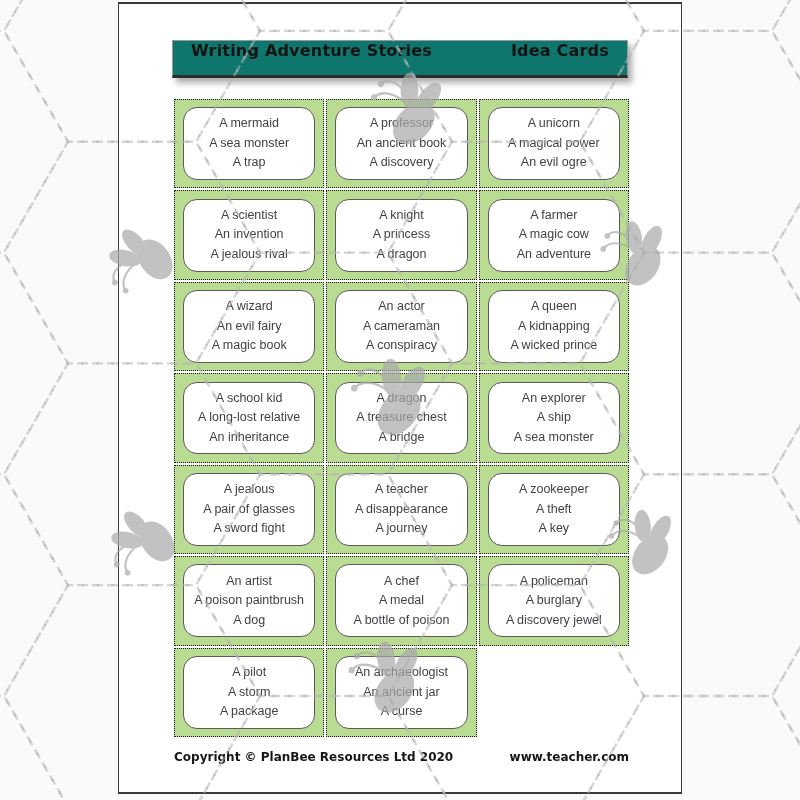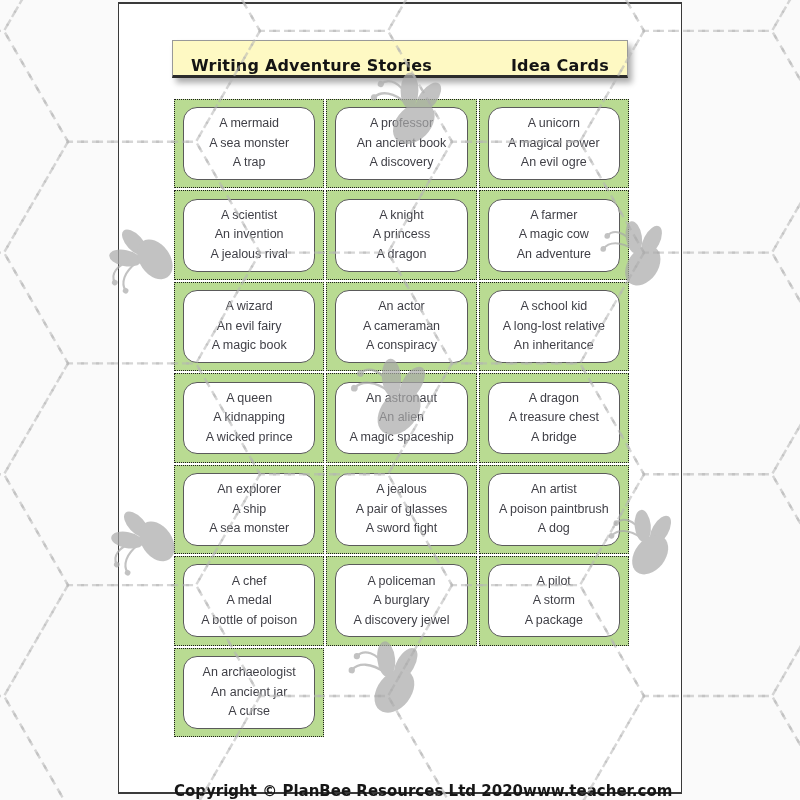--- a/index.html
+++ b/index.html
@@ -8,24 +8,24 @@
     font-family:"Liberation Sans", sans-serif;
   }
   .stage{position:relative;width:800px;height:800px;}
   .page{
     position:absolute;left:118px;top:2px;width:564px;height:792px;
     box-sizing:border-box;background:#ffffff;
     border:1.5px solid #3a3a3a;border-top-width:2.5px;border-bottom-width:2.5px;
   }
   .header-bar{
     position:absolute;left:53px;top:36px;width:456px;height:38px;
-    box-sizing:border-box;background:#fef9c3;
+    box-sizing:border-box;background:#0f766e;
     border:1px solid #999;border-bottom:3px solid #2c2c2c;
     box-shadow:4px 5px 6px rgba(0,0,0,.32);
-    display:flex;justify-content:space-between;align-items:flex-end;
+    display:flex;justify-content:space-between;align-items:flex-start;
     padding:0 18px;
   }
   .header-bar .title,.header-bar .subtitle{
     font-family:"DejaVu Sans", sans-serif;
     font-weight:800;font-size:16px;letter-spacing:.2px;color:#141414;
     white-space:nowrap;
   }
   .grid{
     position:absolute;left:55px;top:95px;width:455px;height:638px;
     display:grid;grid-template-columns:repeat(3,1fr);grid-template-rows:repeat(7,1fr);
@@ -46,21 +46,21 @@
   .card-line{
     font-size:12.5px;line-height:19.5px;color:var(--ink,#3f3f46);
     white-space:nowrap;
   }
   .footer{
     position:absolute;left:55px;top:746px;width:455px;
     display:flex;justify-content:space-between;align-items:center;
   }
   .footer span{
     font-family:"DejaVu Sans", sans-serif;
-    font-weight:700;font-size:15px;color:#161616;white-space:nowrap;margin-top:32px;
+    font-weight:700;font-size:12px;color:#161616;white-space:nowrap;
   }
   #overlay{
     position:absolute;left:0;top:0;width:800px;height:800px;
     pointer-events:none;z-index:10;
   }
   #hex-layer polygon{
     fill:none;stroke:#b4b4b4;stroke-width:2.4;stroke-dasharray:7 8;opacity:.55;
   }
   .bee{opacity:.7;}
 </style>
@@ -135,41 +135,34 @@
   <div class="cell">
     <div class="card">
       <div class="card-line">An actor</div>
       <div class="card-line">A cameraman</div>
       <div class="card-line">A conspiracy</div>
     </div>
   </div>
 
   <div class="cell">
     <div class="card">
+      <div class="card-line">A queen</div>
+      <div class="card-line">A kidnapping</div>
+      <div class="card-line">A wicked prince</div>
+    </div>
+  </div>
+
+  <div class="cell">
+    <div class="card">
       <div class="card-line">A school kid</div>
       <div class="card-line">A long-lost relative</div>
       <div class="card-line">An inheritance</div>
     </div>
   </div>
 
-  <div class="cell">
-    <div class="card">
-      <div class="card-line">A queen</div>
-      <div class="card-line">A kidnapping</div>
-      <div class="card-line">A wicked prince</div>
-    </div>
-  </div>
-
-  <div class="cell">
-    <div class="card">
-      <div class="card-line">An astronaut</div>
-      <div class="card-line">An alien</div>
-      <div class="card-line">A magic spaceship</div>
-    </div>
-  </div>
 
   <div class="cell">
     <div class="card">
       <div class="card-line">A dragon</div>
       <div class="card-line">A treasure chest</div>
       <div class="card-line">A bridge</div>
     </div>
   </div>
 
   <div class="cell">
@@ -181,21 +174,35 @@
   </div>
 
   <div class="cell">
     <div class="card">
       <div class="card-line">A jealous</div>
       <div class="card-line">A pair of glasses</div>
       <div class="card-line">A sword fight</div>
     </div>
   </div>
 
-
+  <div class="cell">
+    <div class="card">
+      <div class="card-line">A teacher</div>
+      <div class="card-line">A disappearance</div>
+      <div class="card-line">A journey</div>
+    </div>
+  </div>
+
+  <div class="cell">
+    <div class="card">
+      <div class="card-line">A zookeeper</div>
+      <div class="card-line">A theft</div>
+      <div class="card-line">A key</div>
+    </div>
+  </div>
 
   <div class="cell">
     <div class="card">
       <div class="card-line">An artist</div>
       <div class="card-line">A poison paintbrush</div>
       <div class="card-line">A dog</div>
     </div>
   </div>
 
   <div class="cell">

